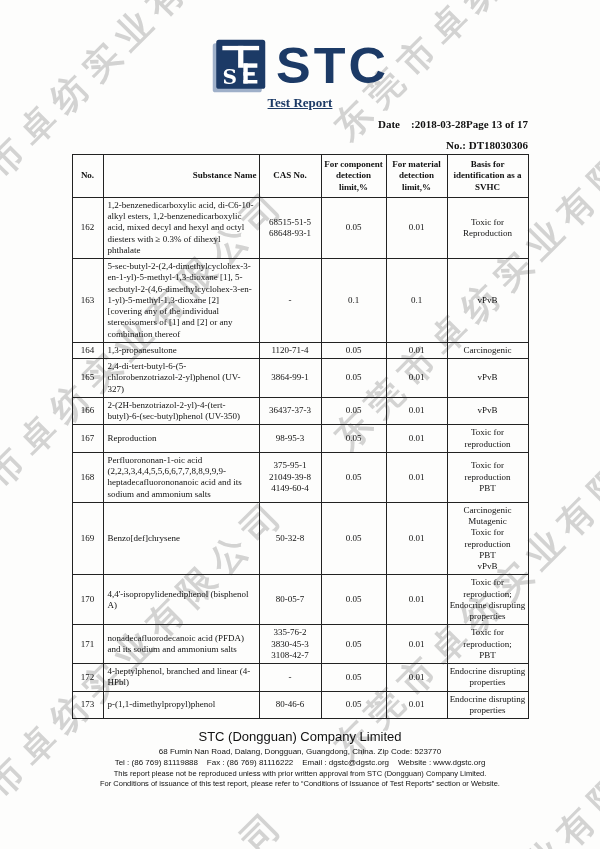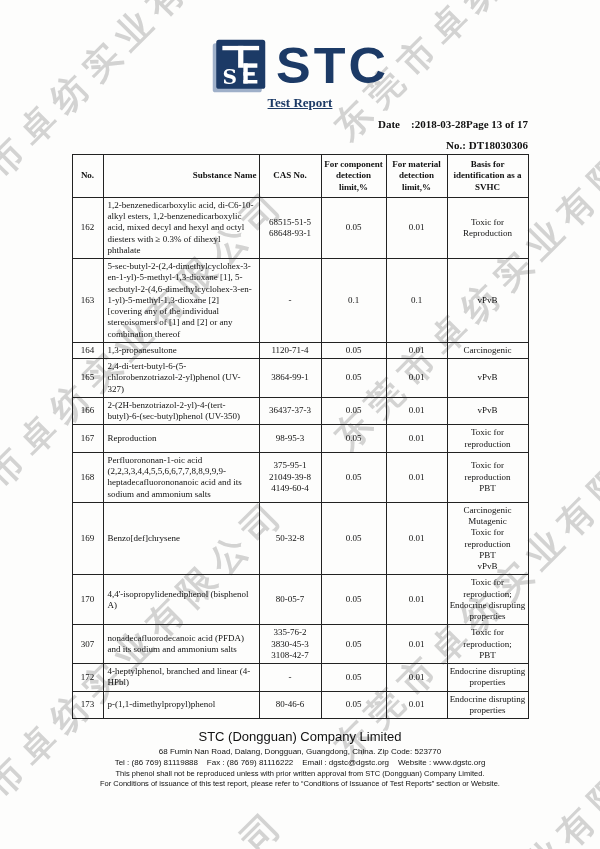--- a/index.html
+++ b/index.html
@@ -237,21 +237,21 @@
           <tr>
             <td class="col-no">170</td>
             <td class="col-substance">4,4'-isopropylidenediphenol (bisphenol A)</td>
             <td class="col-cas">80-05-7</td>
             <td class="col-component-limit">0.05</td>
             <td class="col-material-limit">0.01</td>
             <td class="col-basis">Toxic for reproduction;
 Endocrine disrupting properties</td>
           </tr>
           <tr>
-            <td class="col-no">307</td>
+            <td class="col-no">171</td>
             <td class="col-substance">nonadecafluorodecanoic acid (PFDA) and its sodium and ammonium salts</td>
             <td class="col-cas">335-76-2
 3830-45-3
 3108-42-7</td>
             <td class="col-component-limit">0.05</td>
             <td class="col-material-limit">0.01</td>
             <td class="col-basis">Toxic for reproduction;
 PBT</td>
           </tr>
           <tr>
@@ -270,17 +270,17 @@
             <td class="col-material-limit">0.01</td>
             <td class="col-basis">Endocrine disrupting properties</td>
           </tr>
         </tbody>
     </table>
 
     <div class="footer">
       <div class="company">STC (Dongguan) Company Limited</div>
       <div class="address">68 Fumin Nan Road, Dalang, Dongguan, Guangdong, China. Zip Code: 523770</div>
       <div class="contact">Tel : (86 769) 81119888    Fax : (86 769) 81116222    Email : dgstc@dgstc.org    Website : www.dgstc.org</div>
-      <div class="disclaimer">This phenol shall not be reproduced unless with prior written approval from STC (Dongguan) Company Limited.</div>
+      <div class="disclaimer">This report please not be reproduced unless with prior written approval from STC (Dongguan) Company Limited.</div>
       <div class="disclaimer">For Conditions of issuance of this test report, please refer to “Conditions of Issuance of Test Reports” section or Website.</div>
     </div>
   </div>
 </div>
 
 </body></html>

